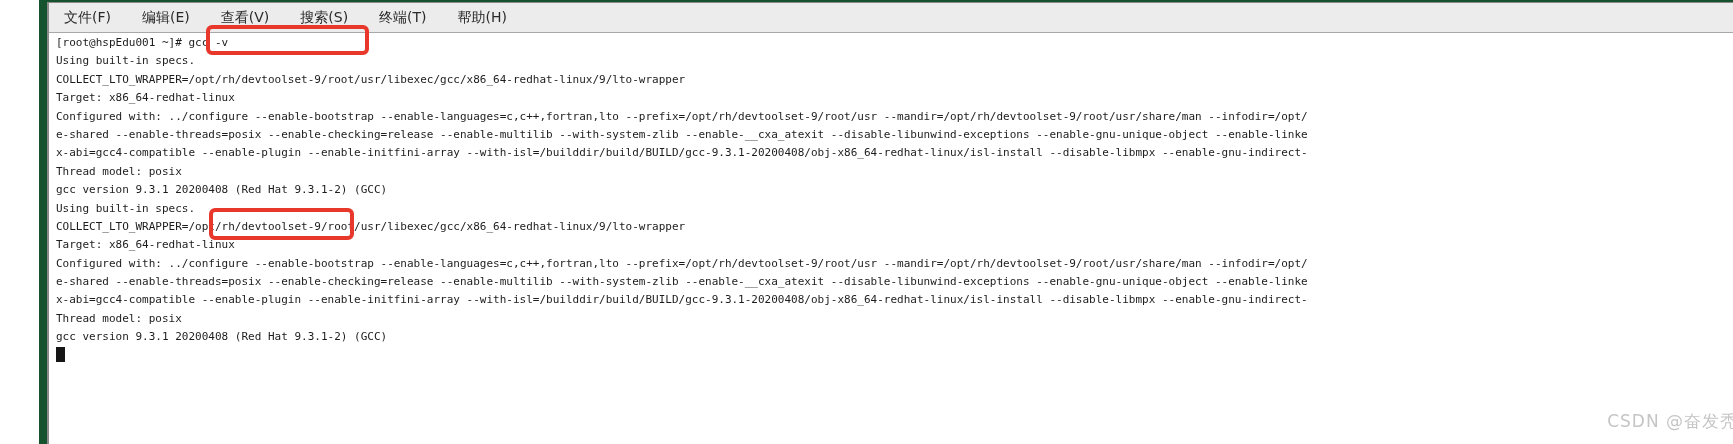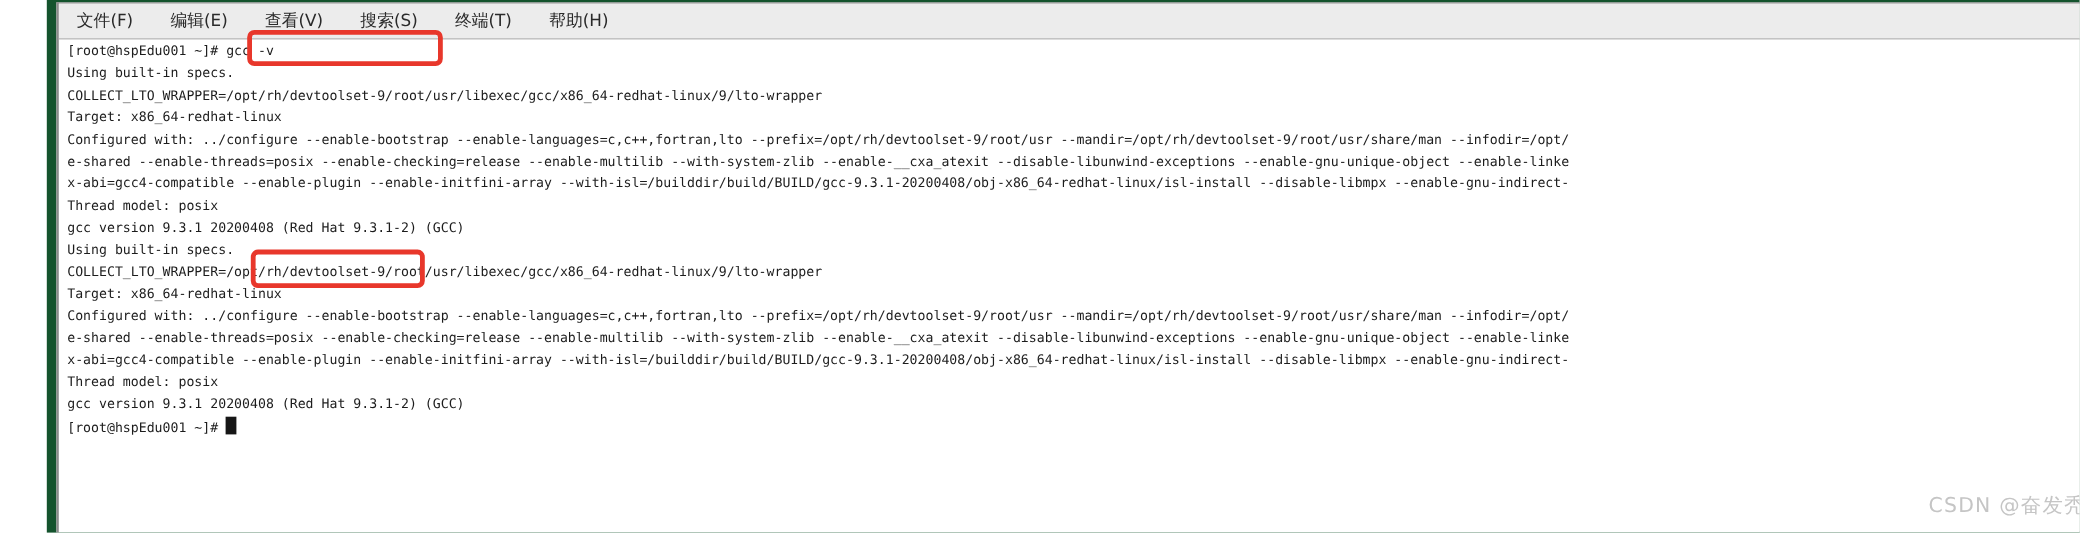--- a/index.html
+++ b/index.html
@@ -76,19 +76,19 @@
           <div class="tline">gcc version 9.3.1 20200408 (Red Hat 9.3.1-2) (GCC)</div>
           <div class="tline">Using built-in specs.</div>
           <div class="tline">COLLECT_LTO_WRAPPER=/opt/rh/devtoolset-9/root/usr/libexec/gcc/x86_64-redhat-linux/9/lto-wrapper</div>
           <div class="tline">Target: x86_64-redhat-linux</div>
           <div class="tline">Configured with: ../configure --enable-bootstrap --enable-languages=c,c++,fortran,lto --prefix=/opt/rh/devtoolset-9/root/usr --mandir=/opt/rh/devtoolset-9/root/usr/share/man --infodir=/opt/</div>
           <div class="tline">e-shared --enable-threads=posix --enable-checking=release --enable-multilib --with-system-zlib --enable-__cxa_atexit --disable-libunwind-exceptions --enable-gnu-unique-object --enable-linke</div>
           <div class="tline">x-abi=gcc4-compatible --enable-plugin --enable-initfini-array --with-isl=/builddir/build/BUILD/gcc-9.3.1-20200408/obj-x86_64-redhat-linux/isl-install --disable-libmpx --enable-gnu-indirect-</div>
           <div class="tline">Thread model: posix</div>
           <div class="tline">gcc version 9.3.1 20200408 (Red Hat 9.3.1-2) (GCC)</div>
         </div>
-      <div class="tline"><span>[root@hspEdu001 ~]# </span><span class="cursor"></span></div>
+      <div class="tline"><span class="cursor"></span></div>
     </div>
   </div>
   <div class="redbox box1"></div>
   <div class="redbox box2"></div>
   <div class="watermark">CSDN @奋发秃强</div>
 </div>
 
 </body></html>

